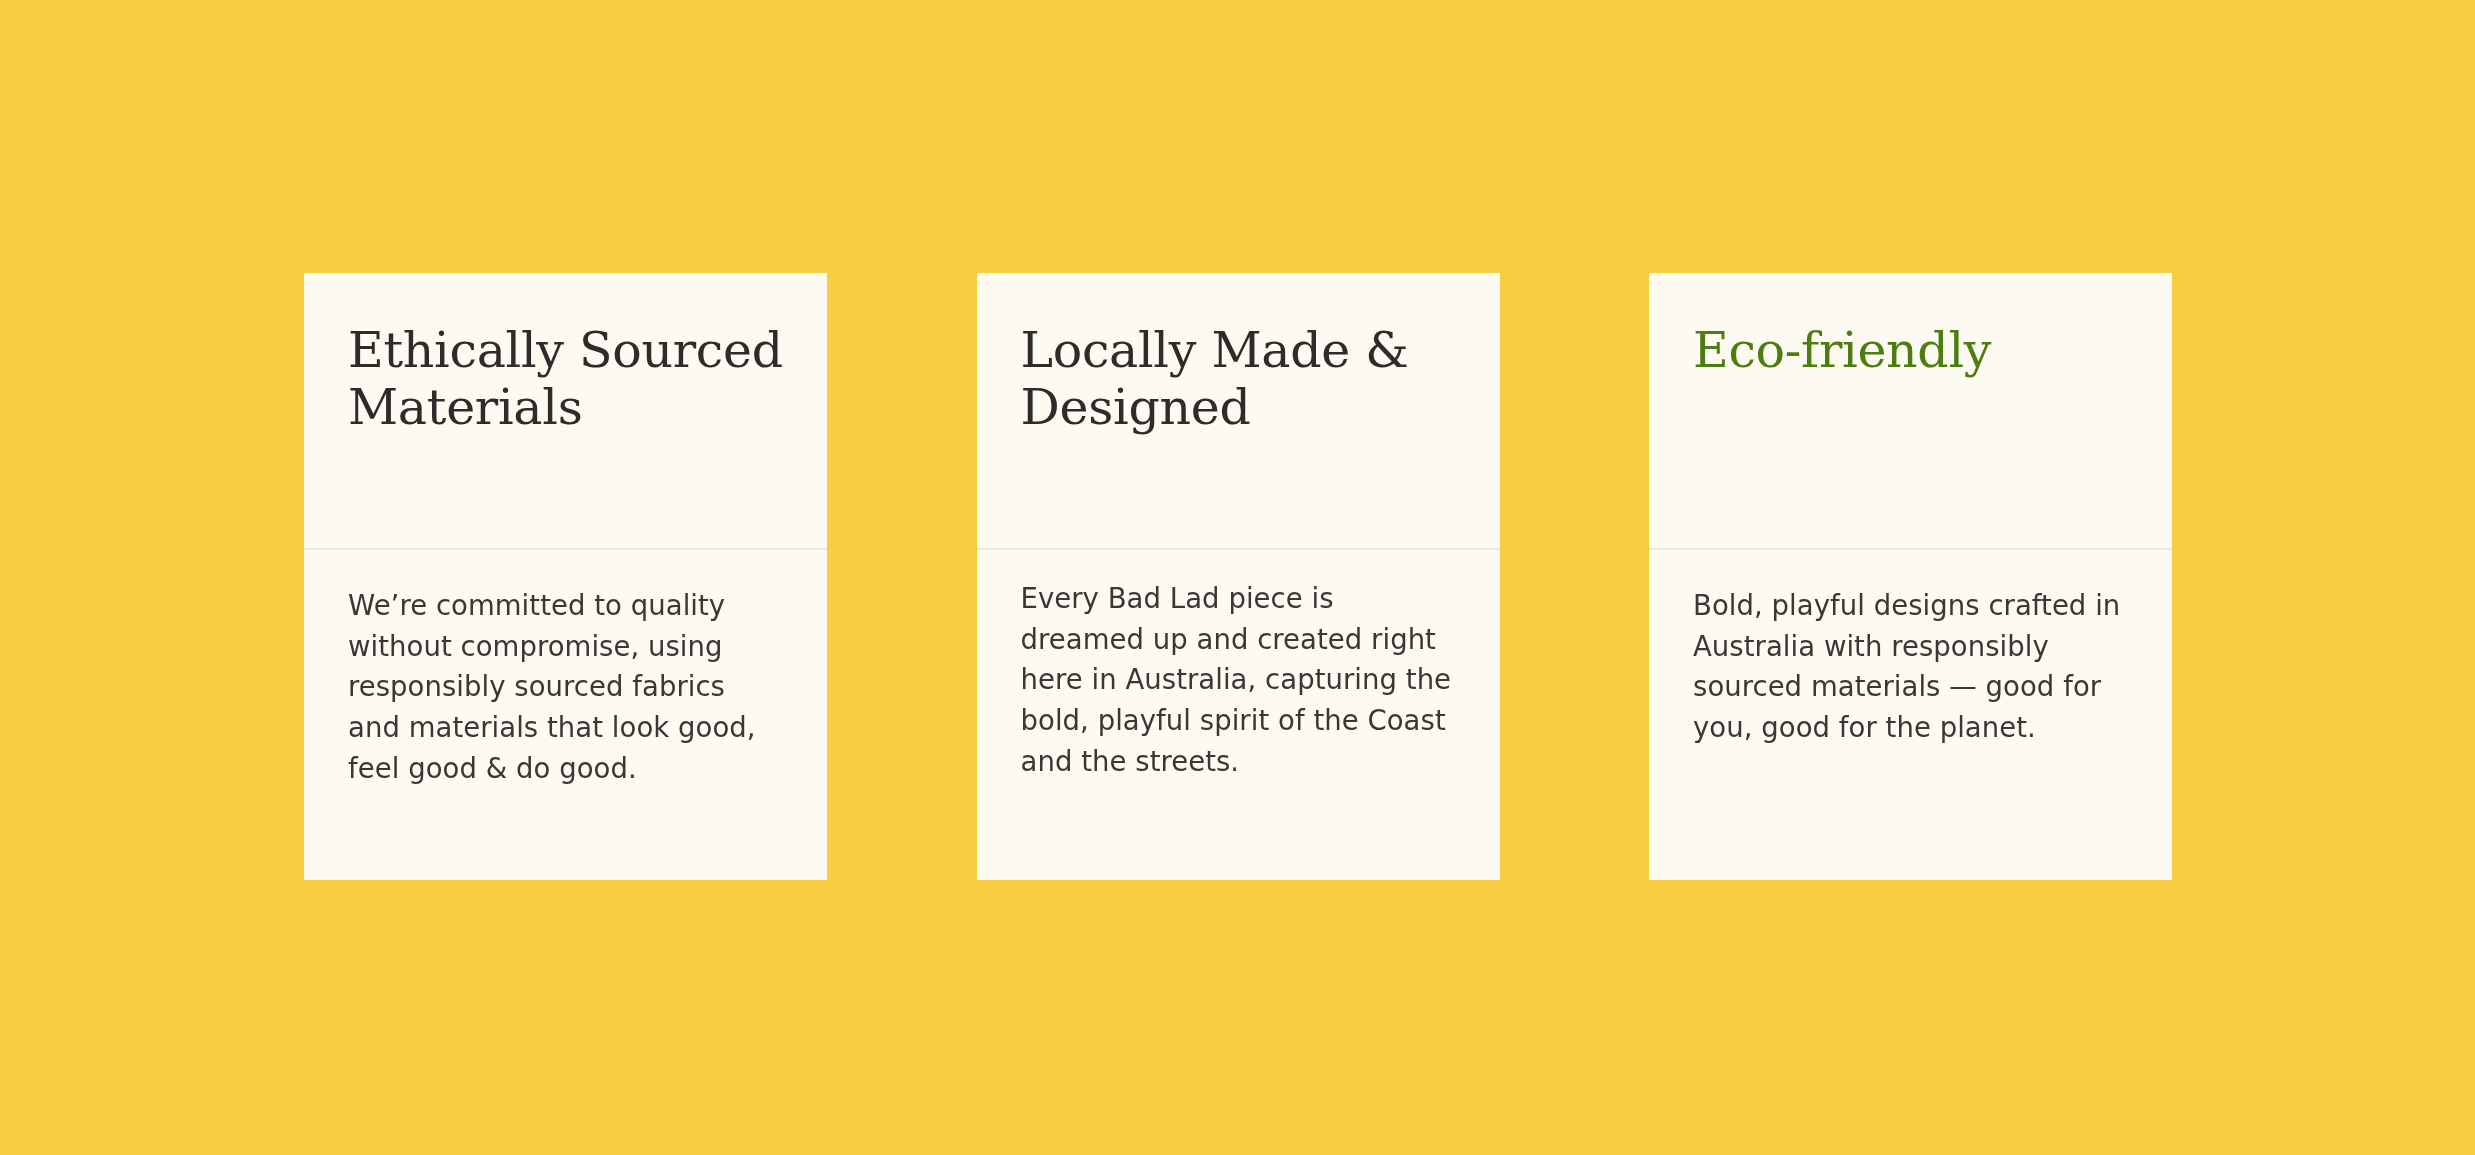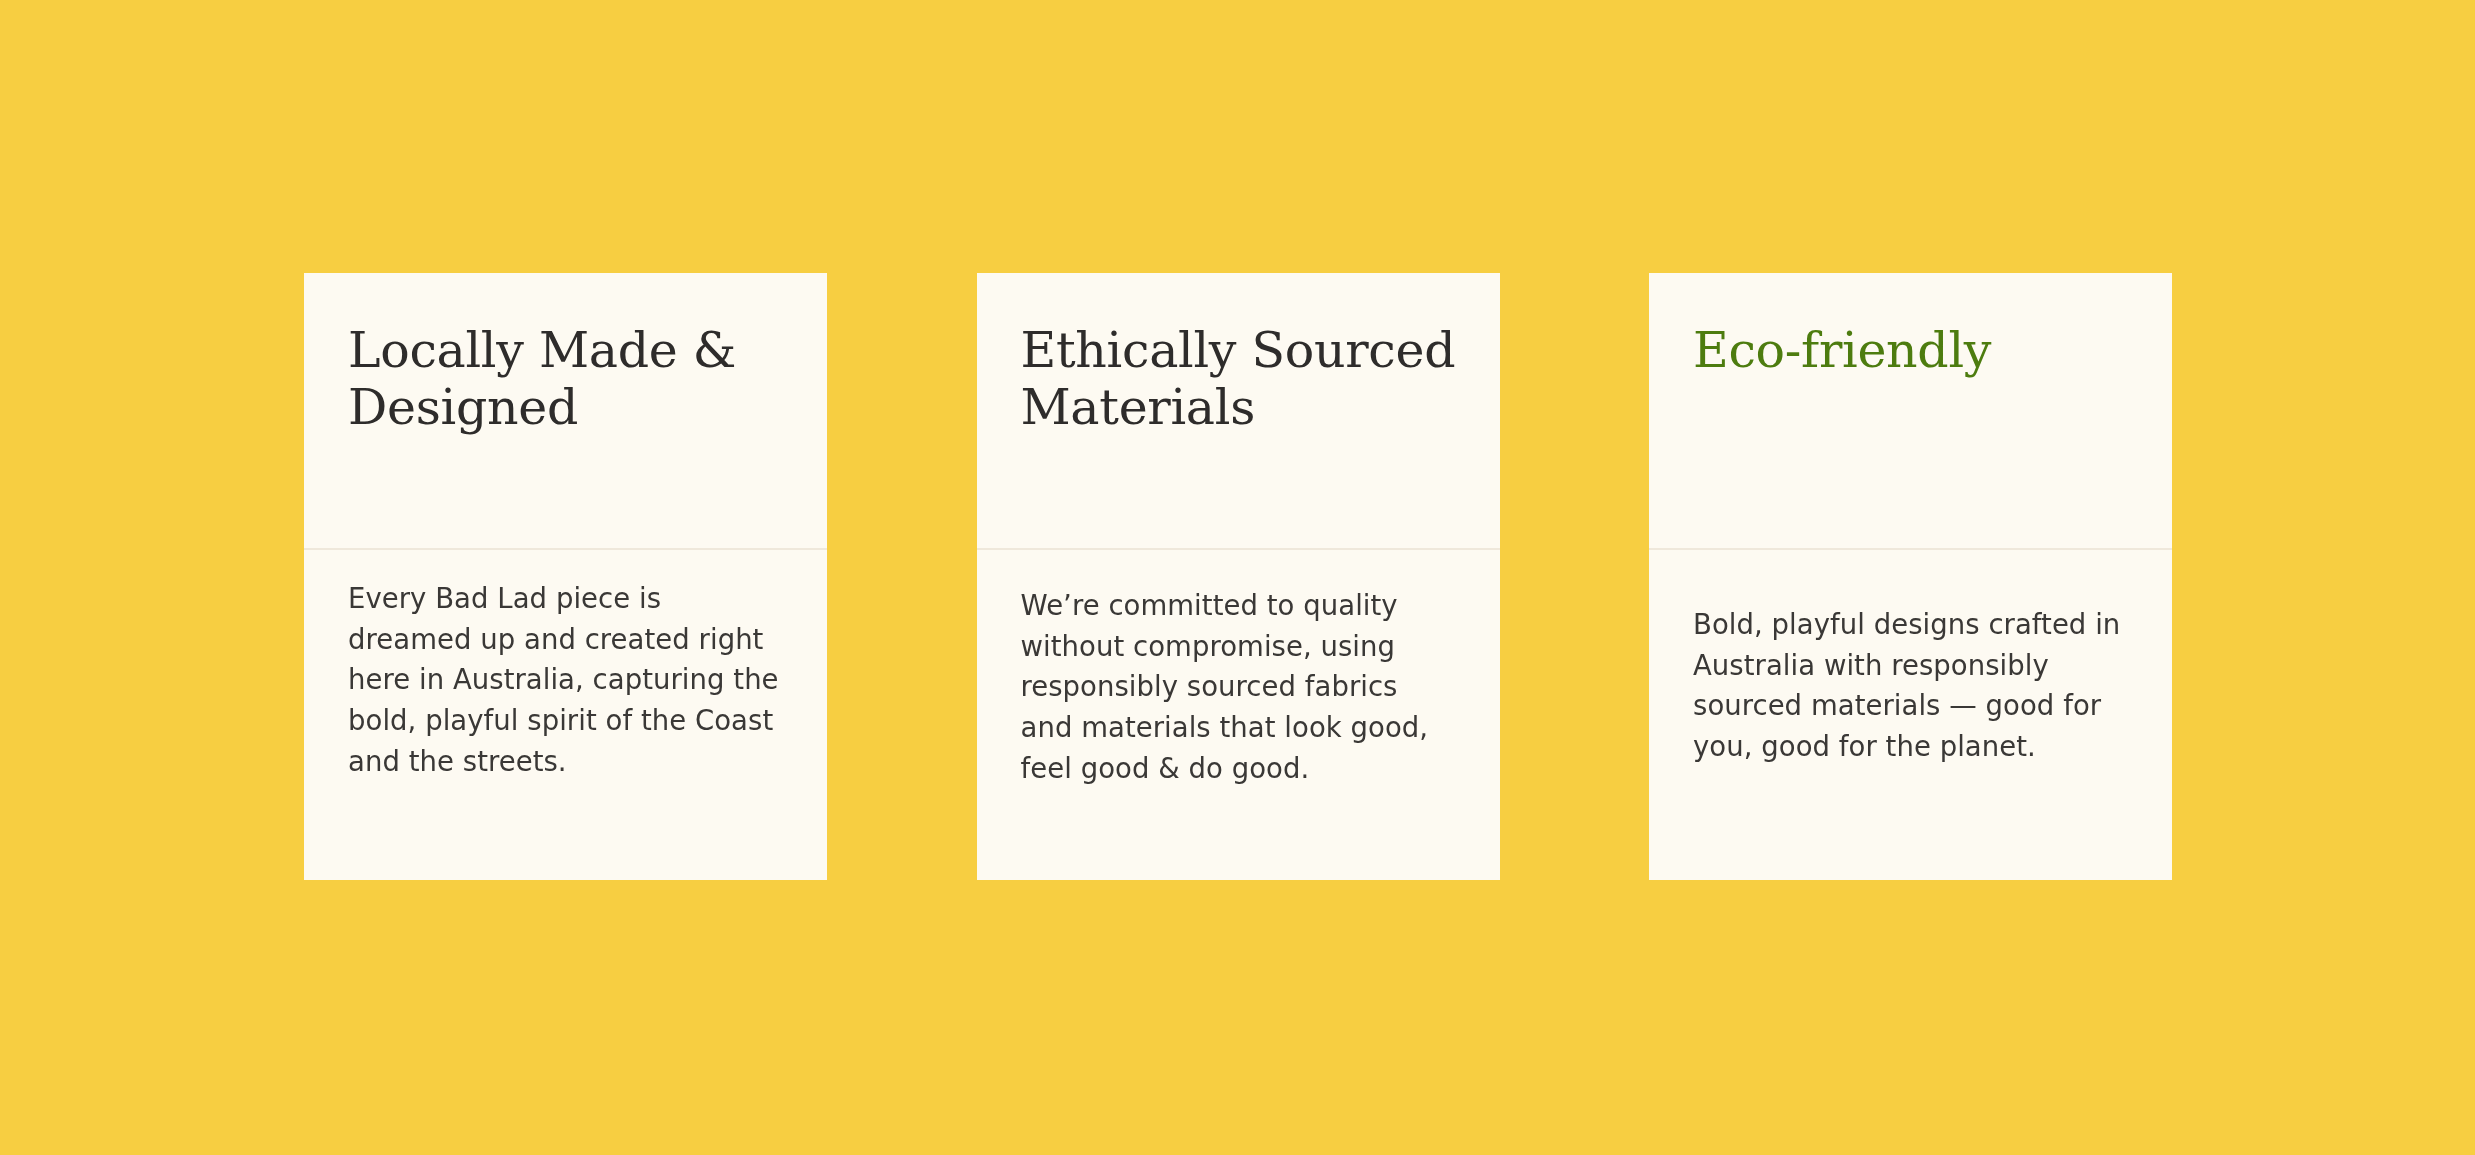--- a/index.html
+++ b/index.html
@@ -71,44 +71,44 @@
     font-family: "DejaVu Sans", sans-serif;
     font-weight: 400;
     font-size: 27.5px;
     line-height: 1.48;
     letter-spacing: 0.05px;
     color: #3A3836;
   }
 
   
   .card--2 .card-body { padding-top: 35px; }
-  .card--3 .card-body { padding-top: 54px; }
+  .card--3 .card-body { padding-top: 35px; }
 </style>
 </head>
 <body style="background: rgb(247, 206, 65);">
 
 <div class="page" style="background: rgb(247, 206, 65);">
 
   <div class="cards-row">
 
+    <div class="card card--2" style="background: rgb(253, 250, 242);">
+      <div class="card-head" style="border-bottom-color: rgb(239, 232, 219);">
+        <h2 class="card-title" style="color: rgb(46, 44, 43);">Ethically Sourced Materials</h2>
+      </div>
+      <div class="card-body">
+        <p class="card-text" style="color: rgb(58, 56, 54);">We’re committed to quality without compromise, using responsibly sourced fabrics and materials that look good, feel good &amp; do good.</p>
+      </div>
+    </div>
+
     <div class="card card--1" style="background: rgb(253, 250, 242);">
       <div class="card-head" style="border-bottom-color: rgb(239, 232, 219);">
         <h2 class="card-title" style="color: rgb(46, 44, 43);">Locally Made &amp; Designed</h2>
       </div>
       <div class="card-body">
         <p class="card-text" style="color: rgb(58, 56, 54);">Every Bad Lad piece is dreamed up and created right here in Australia, capturing the bold, playful spirit of the Coast and the streets.</p>
-      </div>
-    </div>
-
-    <div class="card card--2" style="background: rgb(253, 250, 242);">
-      <div class="card-head" style="border-bottom-color: rgb(239, 232, 219);">
-        <h2 class="card-title" style="color: rgb(46, 44, 43);">Ethically Sourced Materials</h2>
-      </div>
-      <div class="card-body">
-        <p class="card-text" style="color: rgb(58, 56, 54);">We’re committed to quality without compromise, using responsibly sourced fabrics and materials that look good, feel good &amp; do good.</p>
       </div>
     </div>
 
     <div class="card card--3" style="background: rgb(253, 250, 242);">
       <div class="card-head" style="border-bottom-color: rgb(239, 232, 219);">
         <h2 class="card-title" style="color: #4d7c0f;">Eco-friendly</h2>
       </div>
       <div class="card-body">
         <p class="card-text" style="color: rgb(58, 56, 54);">Bold, playful designs crafted in Australia with responsibly sourced materials — good for you, good for the planet.</p>
       </div>

